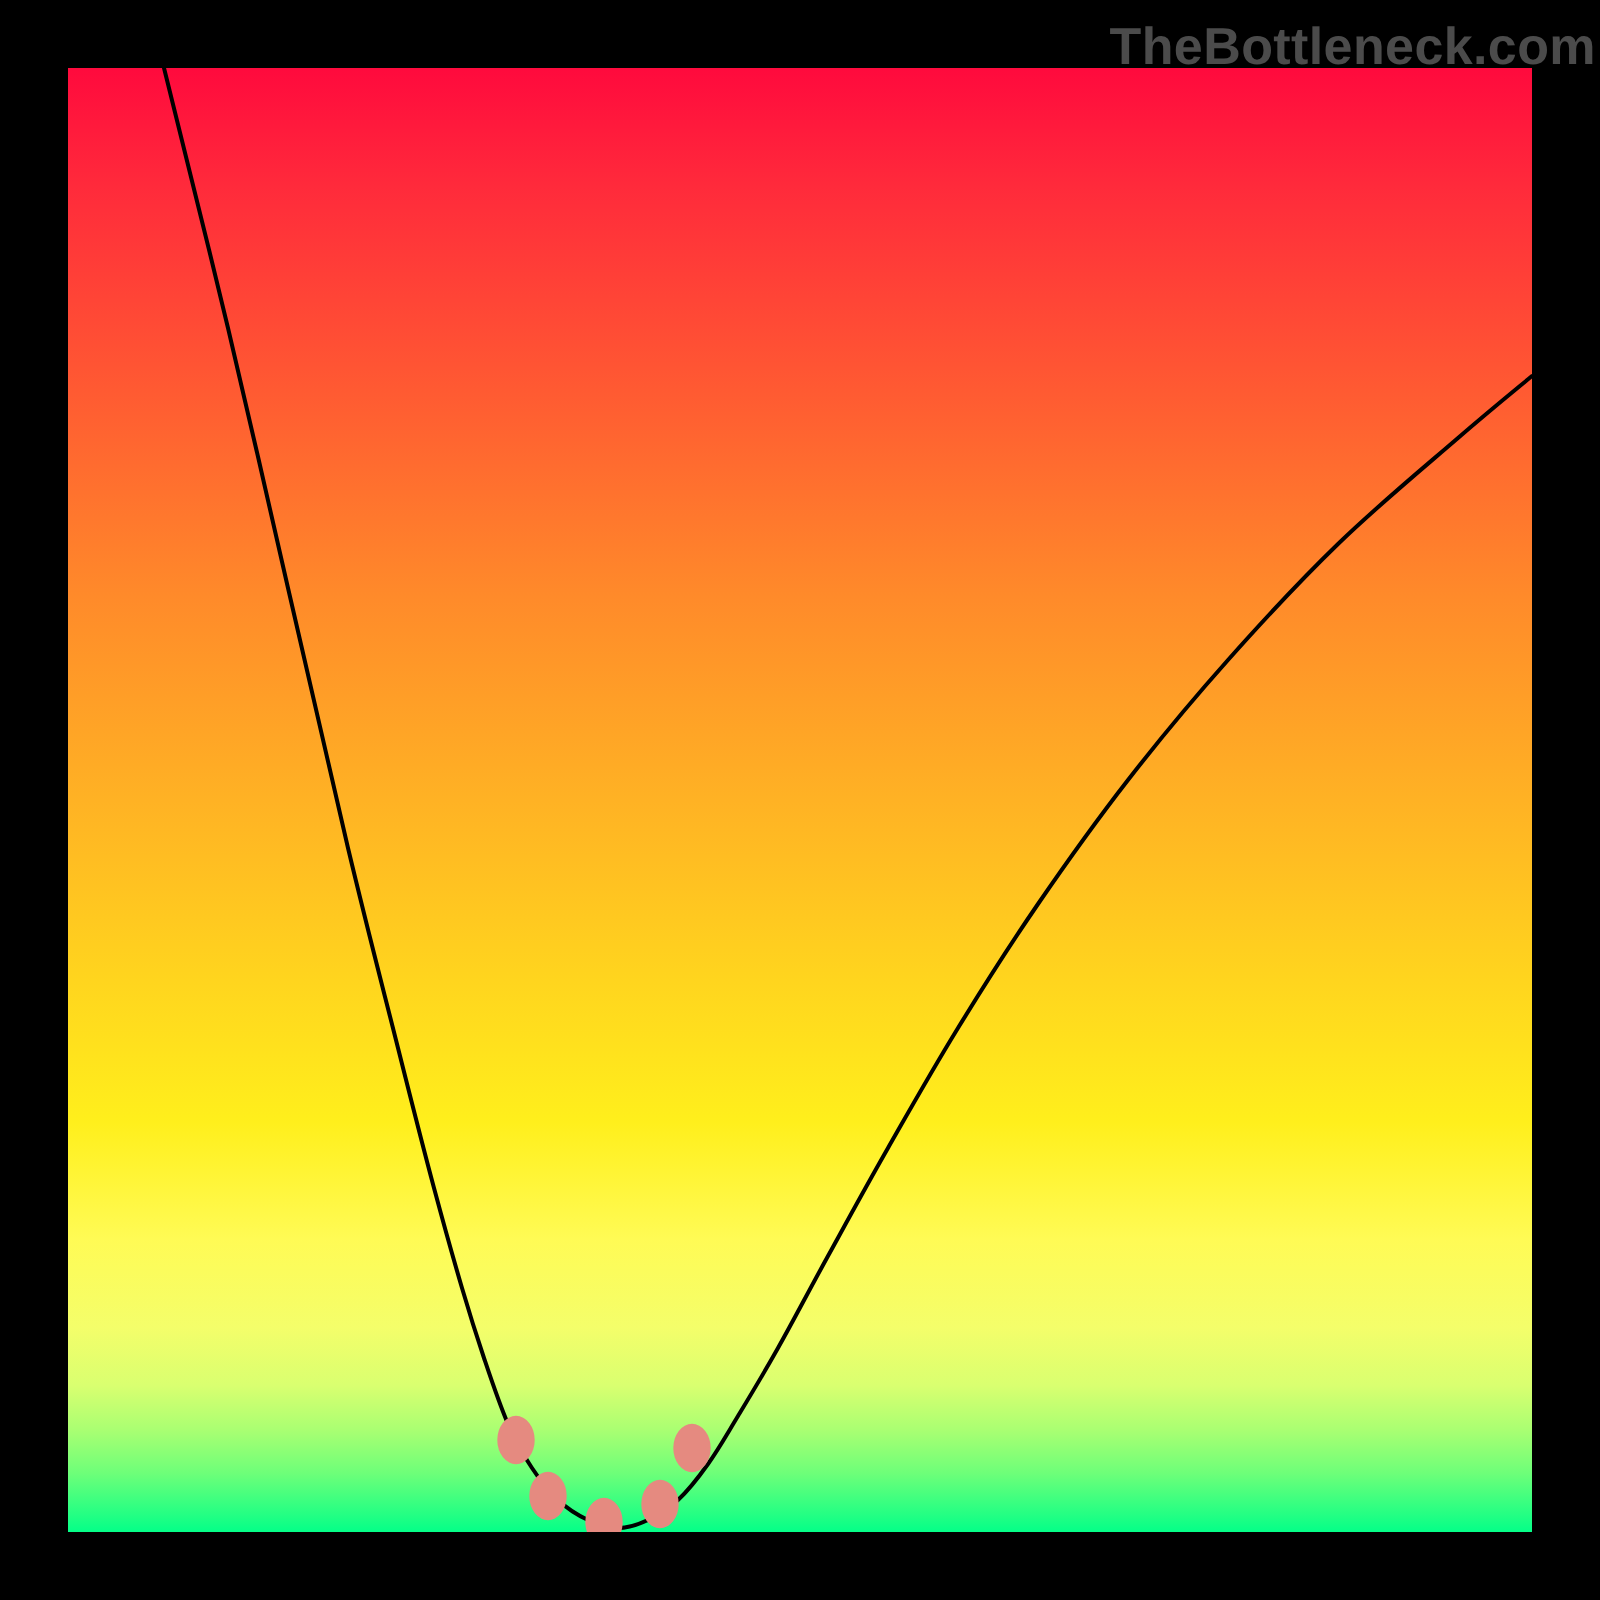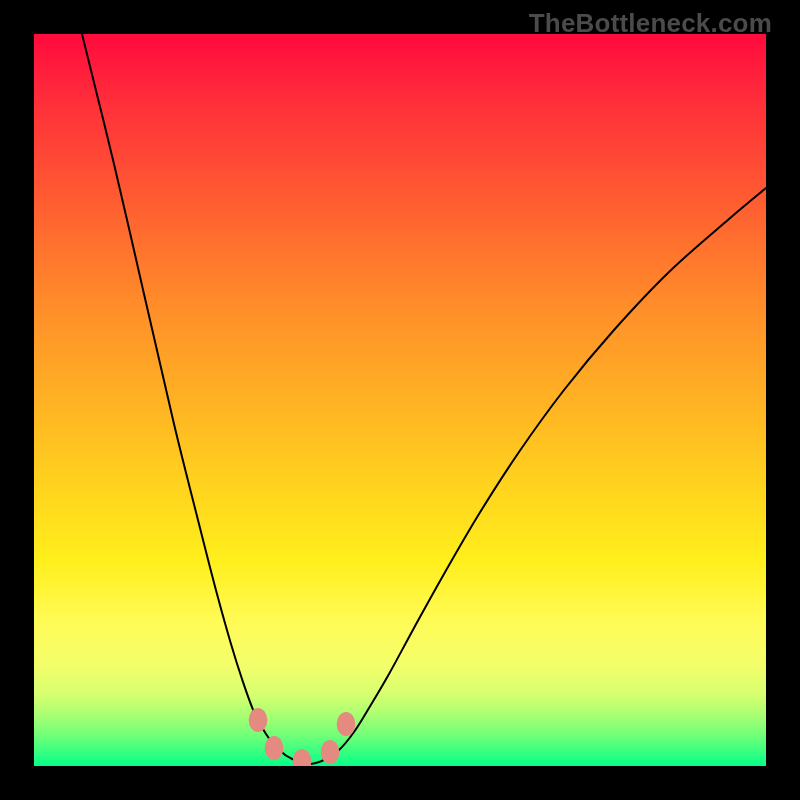--- a/index.html
+++ b/index.html
@@ -57,21 +57,21 @@
     stroke-width: 2;
     stroke-linecap: round;
     stroke-linejoin: round;
   }
   .marker {
     fill: #e58a80;
   }
   .watermark {
     position: absolute;
     top: 8px;
-    right: 28px;
+    right: 2px;
     font-family: Arial, Helvetica, sans-serif;
     font-size: 26px;
     font-weight: 600;
     color: #4b4b4b;
     letter-spacing: 0.2px;
     user-select: none;
   }
 </style>
 </head>
 <body>

